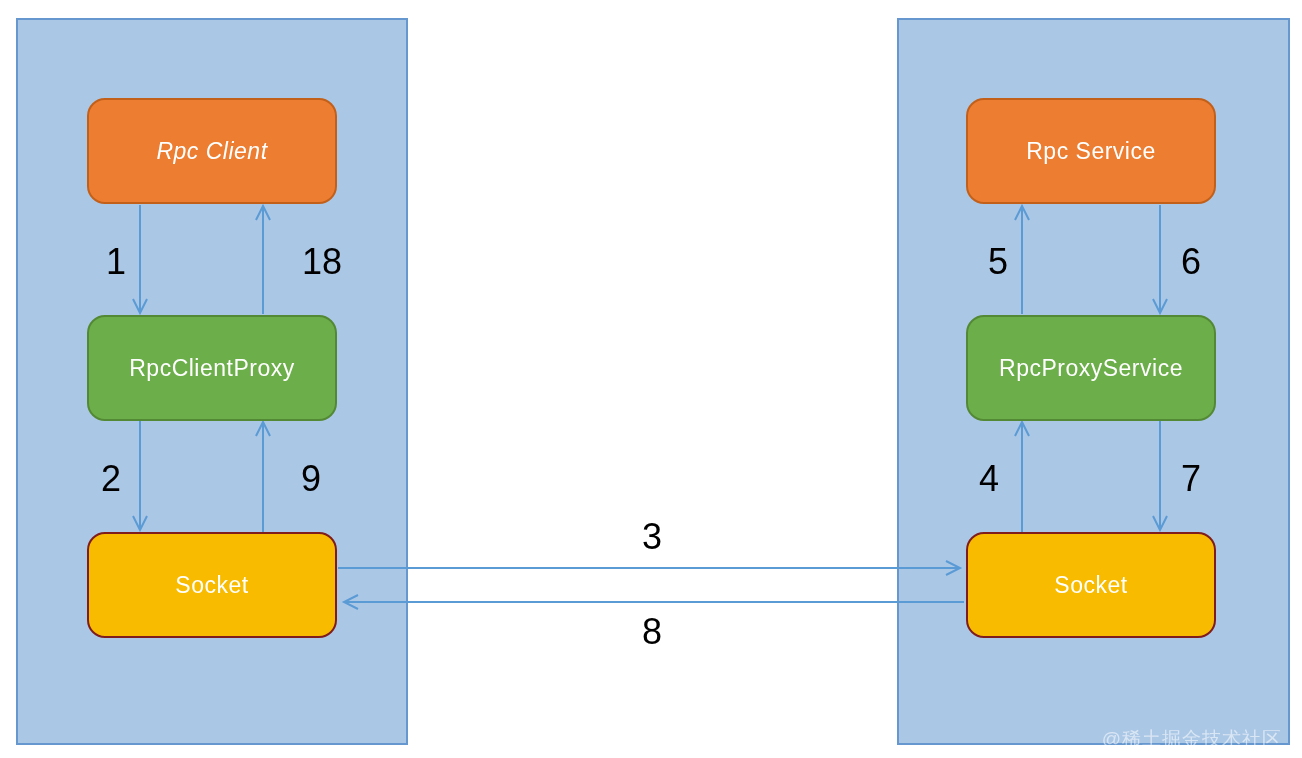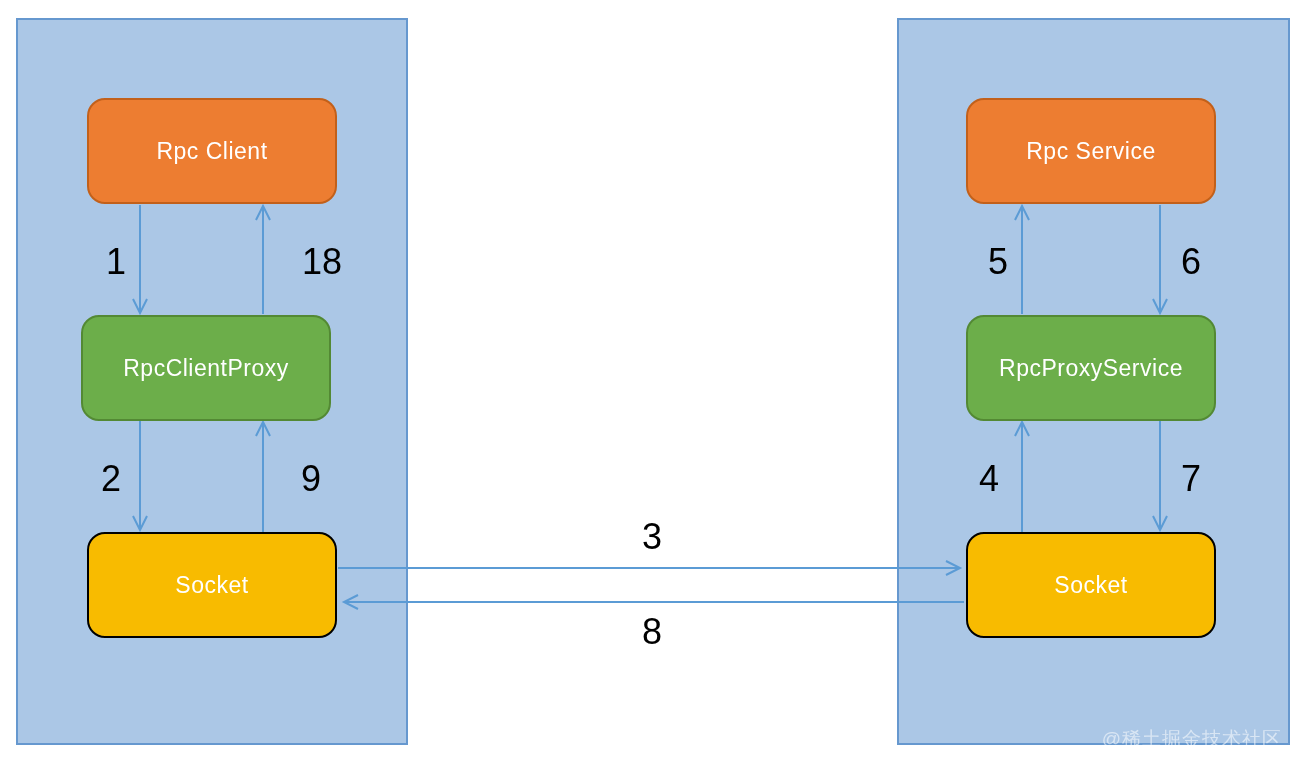--- a/index.html
+++ b/index.html
@@ -39,24 +39,24 @@
     align-items: center;
     justify-content: center;
     color: #ffffff;
     font-size: 23px;
     letter-spacing: 0.5px;
     box-sizing: border-box;
     z-index: 3;
   }
   .node-orange { background: #ed7d31; border: 2px solid #c2601a; }
   .node-green  { background: #6cae4a; border: 2px solid #538934; }
-  .node-yellow { background: #f8bb00; border: 2px solid #000000; }
+  .node-yellow { background: #f8bb00; border: 2px solid #7f1d1d; }
 
-  .n-client       { left: 87px;  top: 98px;  }
-  .n-clientproxy  { left: 81px;  top: 315px; text-align: center; }
+  .n-client       { left: 87px;  top: 98px; font-style: italic;  }
+  .n-clientproxy  { left: 87px;  top: 315px; text-align: center; }
   .n-socket-left  { left: 87px;  top: 532px; }
   .n-service      { left: 966px; top: 98px;  }
   .n-proxyservice { left: 966px; top: 315px; }
   .n-socket-right { left: 966px; top: 532px; }
 
   .step {
     position: absolute;
     width: 64px;
     height: 48px;
     line-height: 48px;

